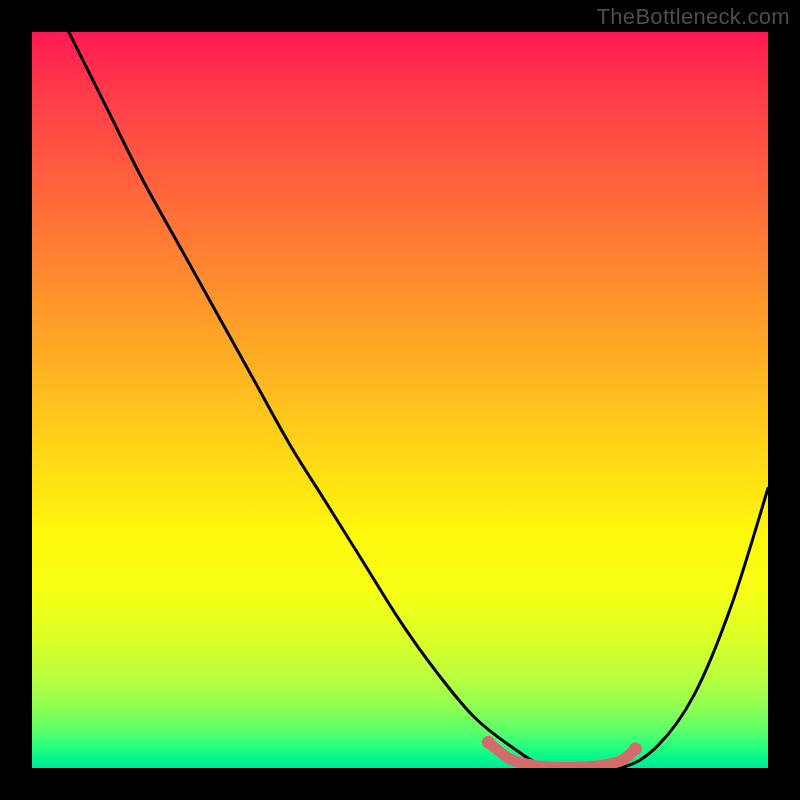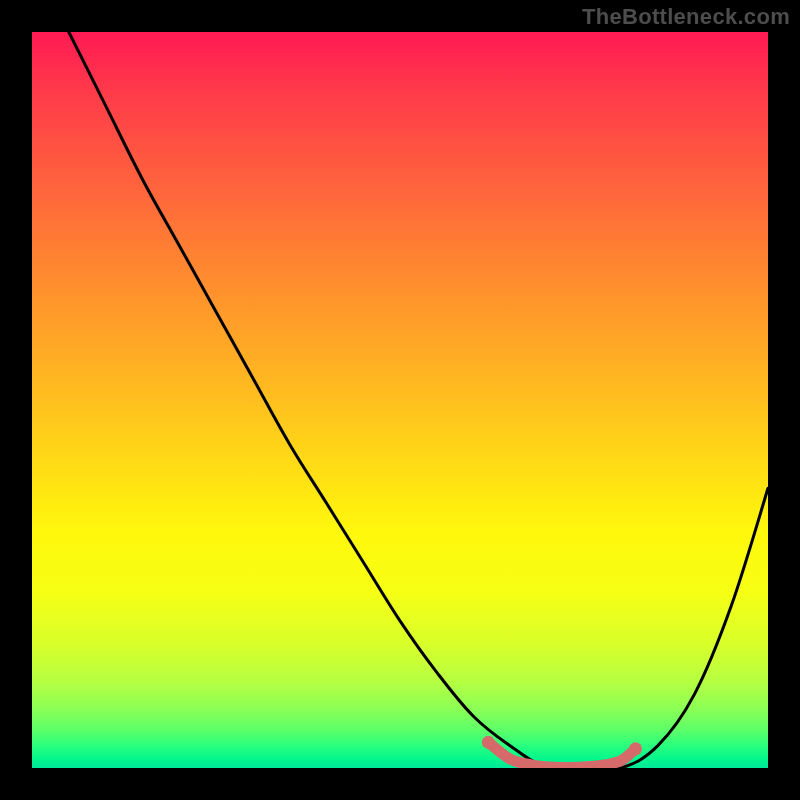--- a/index.html
+++ b/index.html
@@ -16,21 +16,21 @@
     width: 800px;
     height: 800px;
     background: #000;
   }
   .watermark {
     position: absolute;
     top: 4px;
     right: 10px;
     color: #4d4d4d;
     font-size: 22px;
-    font-weight: 700;
+    font-weight: 400;
     letter-spacing: 0.3px;
     z-index: 10;
   }
   .plot-area {
     position: absolute;
     left: 32px;
     top: 32px;
     width: 736px;
     height: 736px;
     background: linear-gradient(

